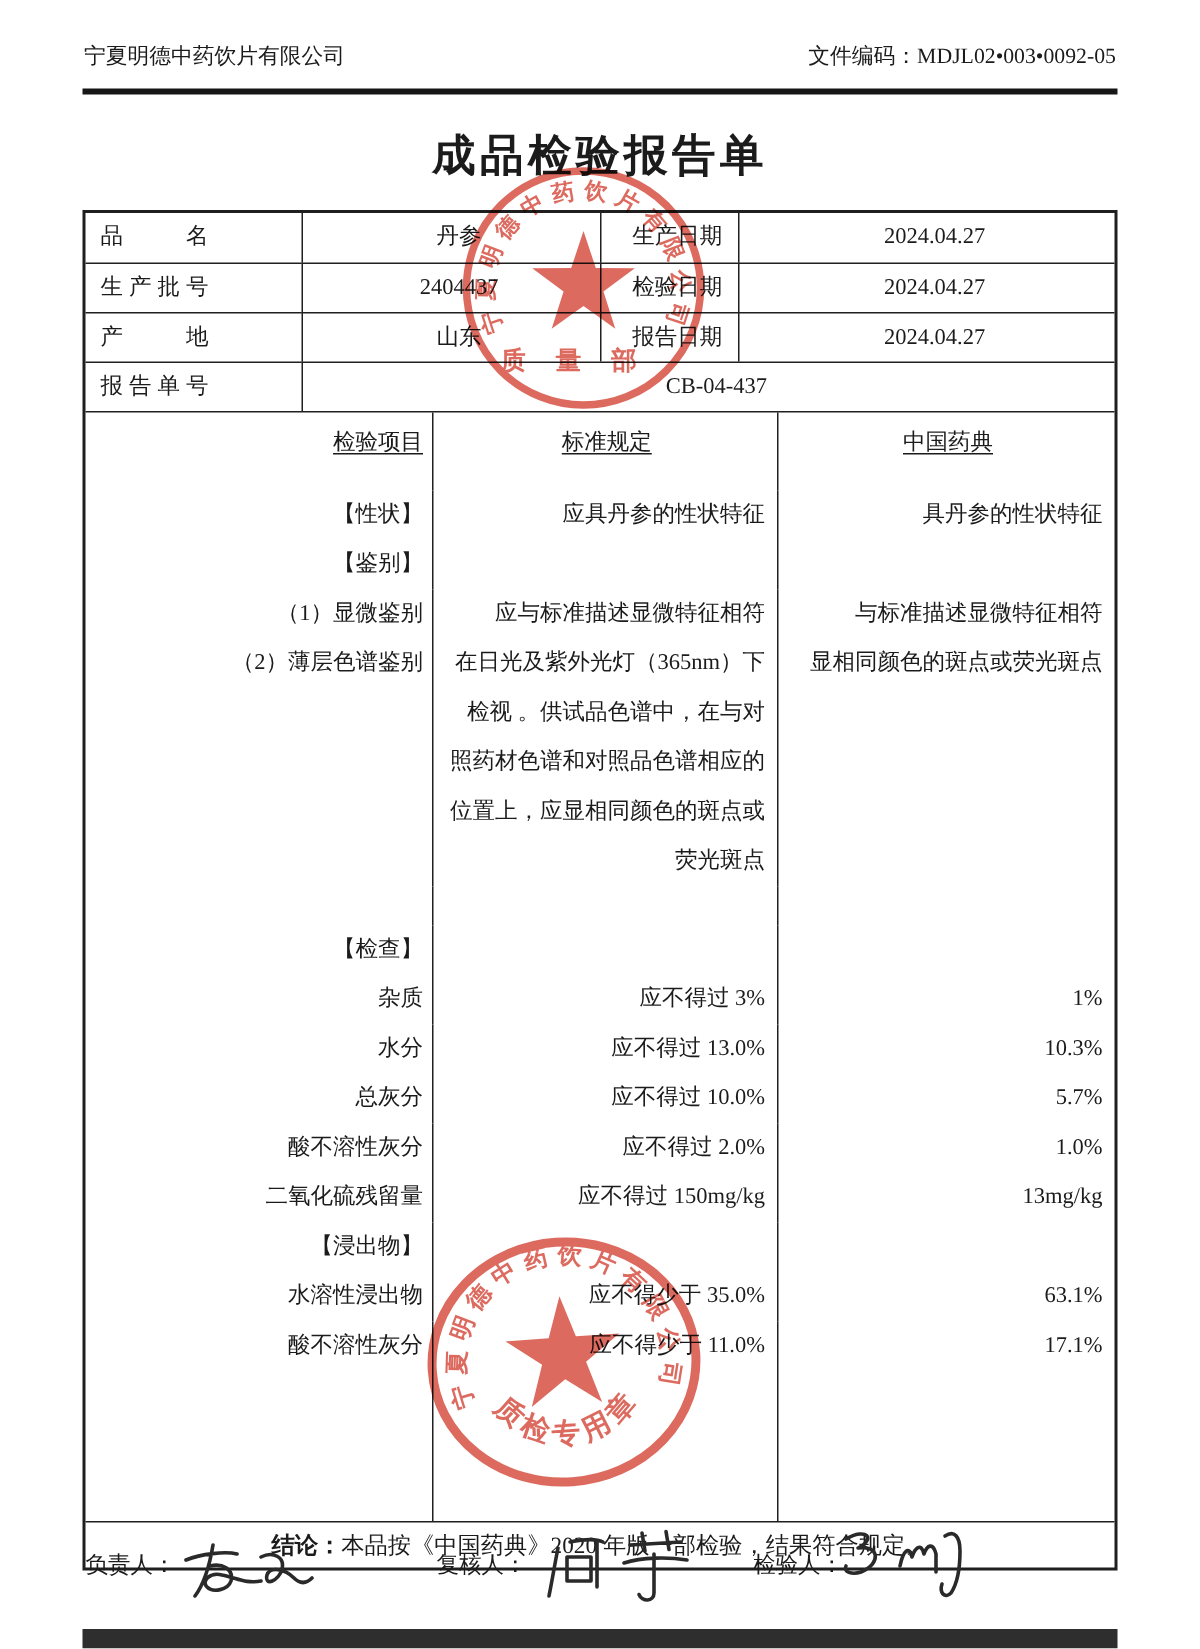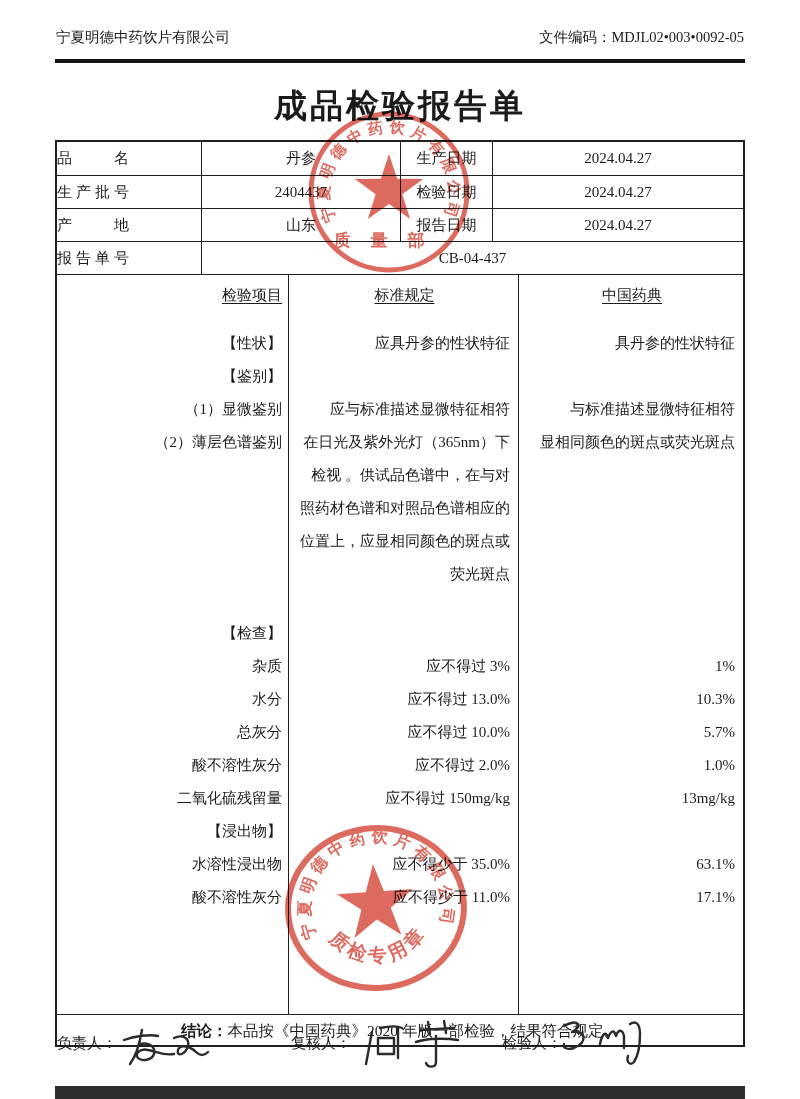--- a/index.html
+++ b/index.html
@@ -12,30 +12,30 @@
   .page { position: relative; width: 800px; height: 1099px; background: #fff; }
 
   
   .hdr { position: absolute; left: 56px; right: 56px; top: 28px;
          display: flex; justify-content: space-between; font-size: 14.5px; }
   .hdr-rule { position: absolute; left: 55px; right: 55px; top: 59px;
               height: 4px; background: #161616; }
 
   
   .title { position: absolute; left: 0; right: 0; top: 84px; text-align: center;
-           font-size: 33px; font-weight: bold; letter-spacing: 3px; }
+           font-size: 29px; font-weight: bold; letter-spacing: 3px; }
 
   
   .doc { position: absolute; left: 55px; top: 140px; width: 690px;
          border: 2px solid #1f1f1f; background: transparent; }
 
   
   .info { display: grid; grid-template-columns: 144px 199px 92px 1fr; }
   .info > div { height: 33px; line-height: 33px; font-size: 15px;
-                white-space: nowrap; }
+                padding-left: 10px; white-space: nowrap; }
   .bt { border-top: 1.5px solid #1f1f1f; }
   .bl { border-left: 1.5px solid #1f1f1f; text-align: center; }
   .jlabel { display: inline-block; width: 72px; text-align: justify; text-align-last: justify; }
   .span3 { grid-column: 2 / 5; }
 
   
   .main { display: grid; grid-template-columns: 231px 230px 1fr;
           border-top: 1.5px solid #1f1f1f; }
   .c  { font-size: 15px; line-height: 33px; padding: 0 6px 0 6px; text-align: right; }
   .c2, .c3 { border-left: 1.5px solid #1f1f1f; padding-left: 10px; padding-right: 8px; }

